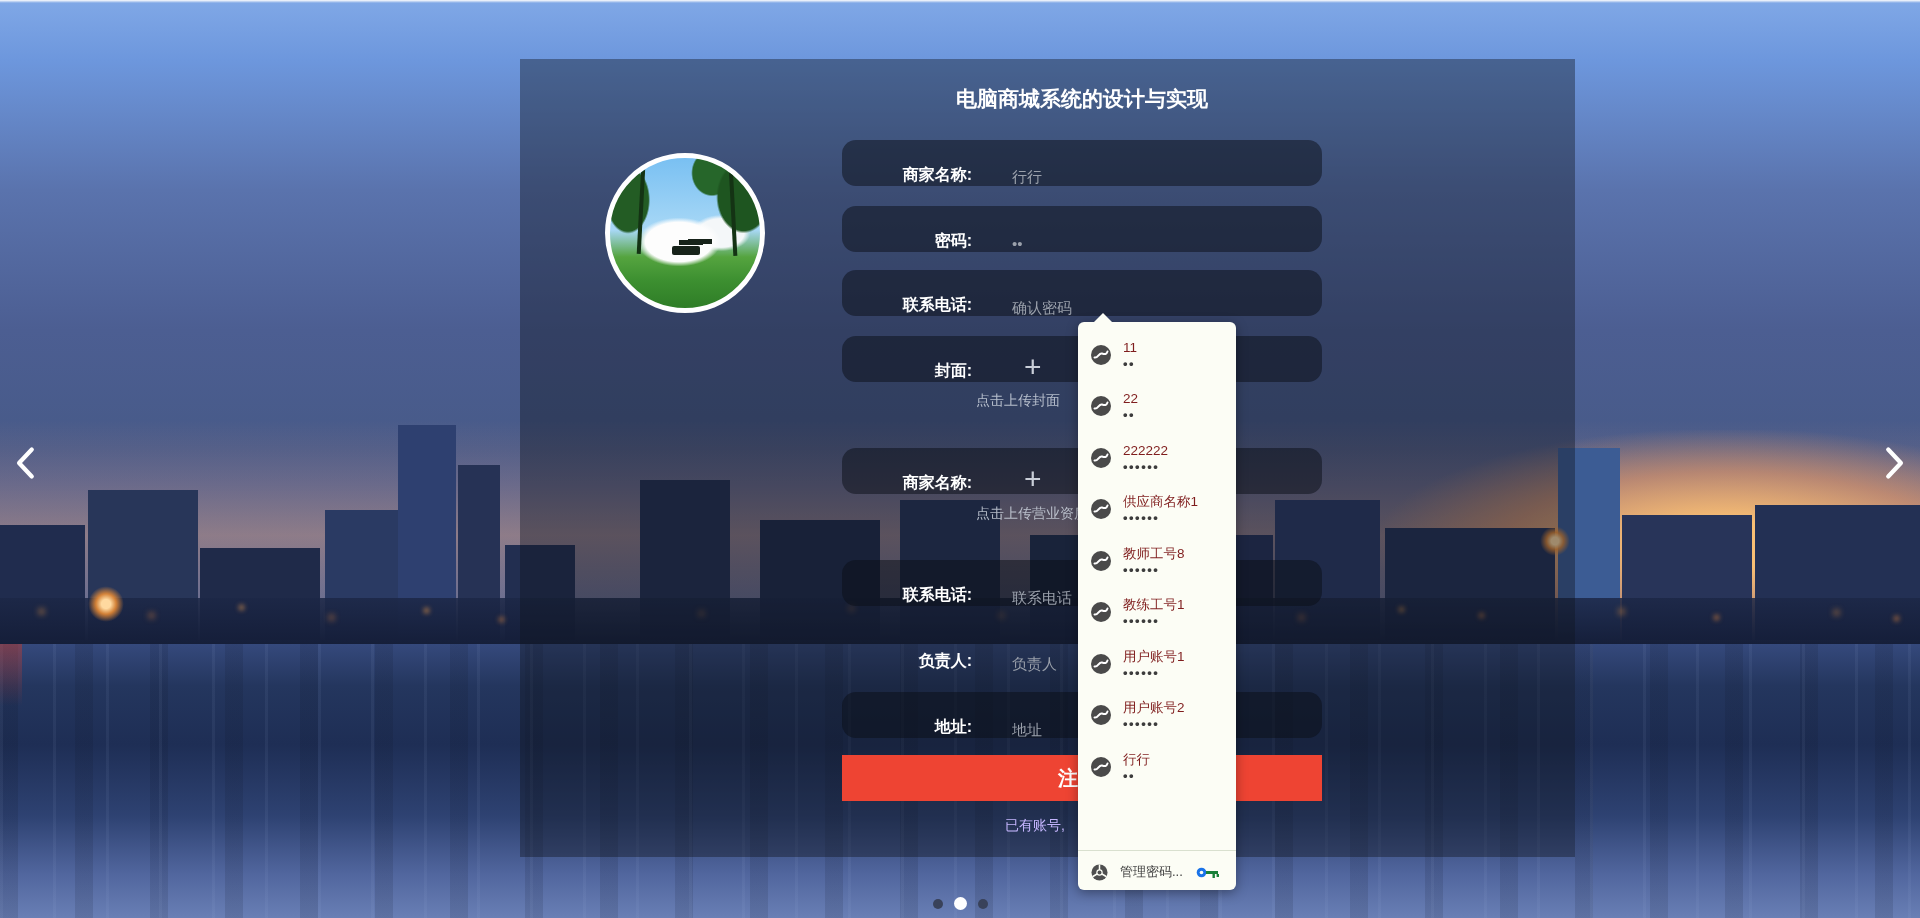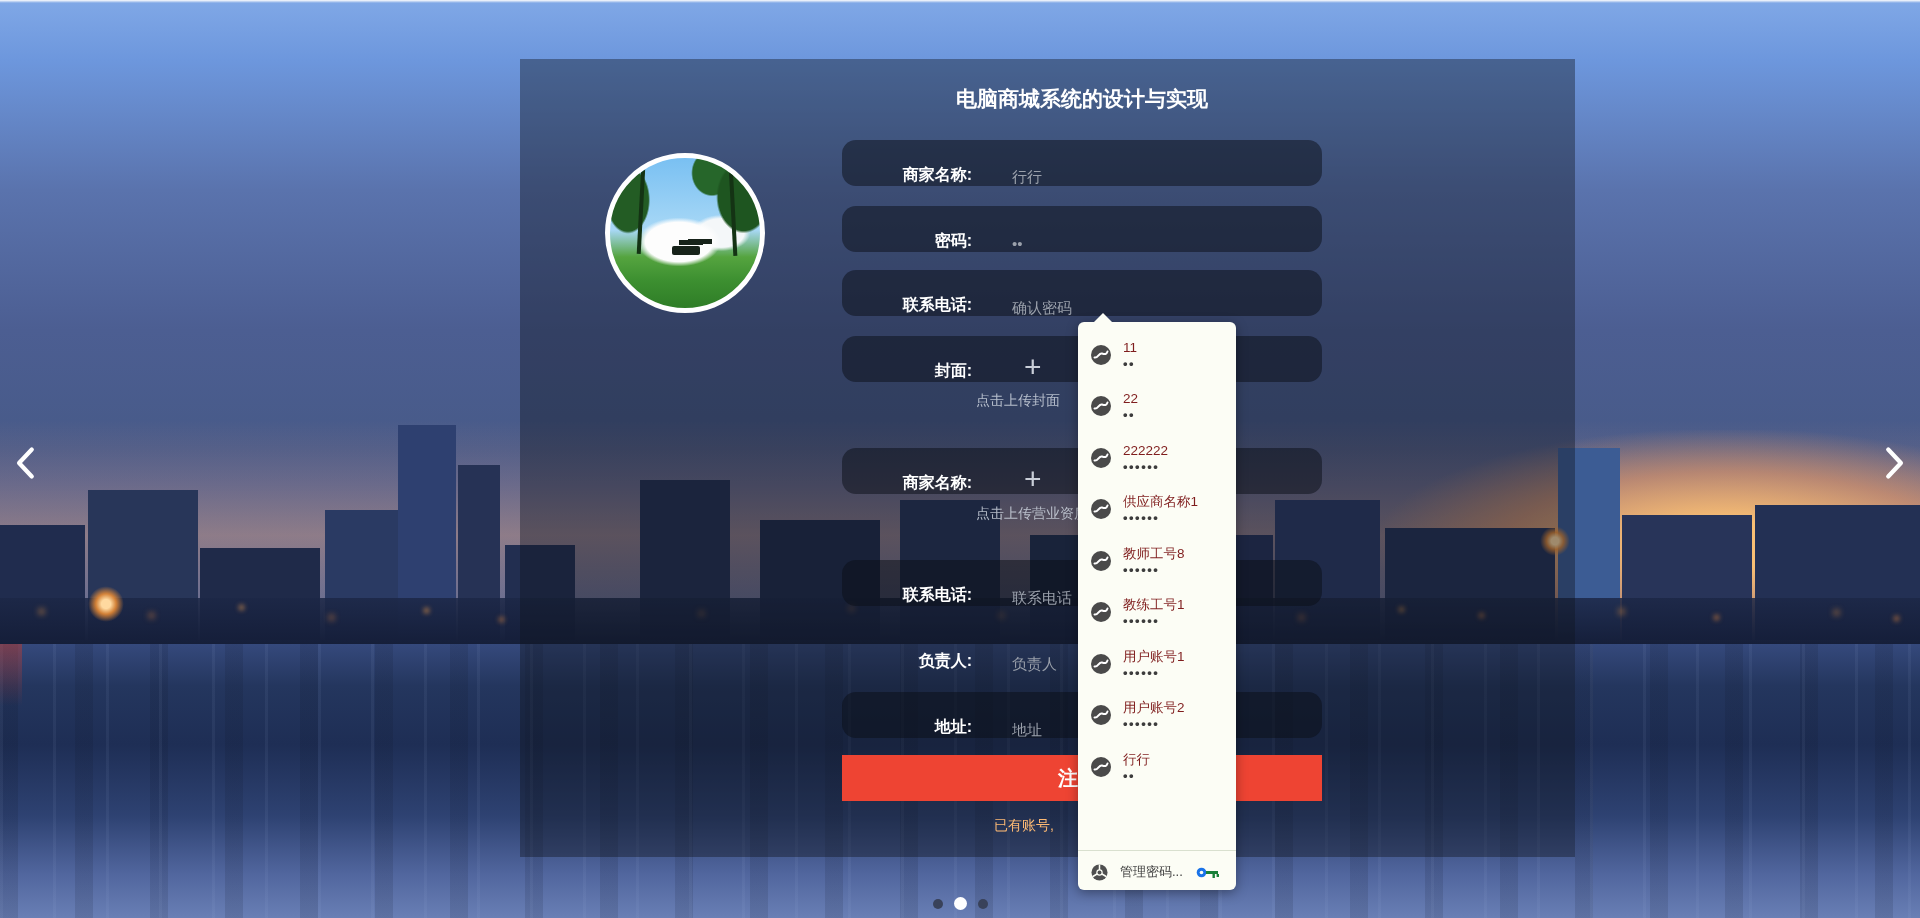--- a/index.html
+++ b/index.html
@@ -77,21 +77,21 @@
   .form{position:absolute;left:322px;top:0;width:480px;height:798px;}
   .row{position:absolute;left:0;width:480px;height:46px;display:flex;align-items:flex-end;background:var(--row-bg);border-radius:14px;}
   .row.plain{background:transparent;}
   .flabel{width:130px;text-align:right;font-size:16px;font-weight:bold;color:#fff;flex:none;}
   .finput{flex:1;margin-left:40px;background:transparent;border:none;outline:none;color:var(--placeholder);font-size:15px;font-family:inherit;}
   .finput::placeholder{color:var(--placeholder);opacity:1;}
   .plus{margin-left:52px;font-size:30px;font-weight:300;color:#c9ced8;line-height:1;cursor:pointer;}
   .hint{position:absolute;left:134px;font-size:14px;color:rgba(205,211,222,.85);}
   .register{position:absolute;left:0;top:696px;width:480px;height:46px;background:var(--accent-red);color:#fff;
     font-size:20px;font-weight:bold;letter-spacing:4px;border:none;cursor:pointer;font-family:inherit;}
-  .login-hint{position:absolute;left:152px;top:758px;font-size:14px;color:#fdba74;cursor:pointer;}
+  .login-hint{position:absolute;left:163px;top:758px;font-size:14px;color:#c4b5fd;cursor:pointer;}
 
   
   .dropdown{position:absolute;left:1078px;top:322px;width:158px;height:568px;background:var(--dropdown-bg);
     border-radius:6px;box-shadow:0 3px 12px rgba(0,0,0,.35);z-index:5;}
   .caret{position:absolute;left:16px;top:-9px;width:0;height:0;
     border-left:9px solid transparent;border-right:9px solid transparent;border-bottom:9px solid var(--dropdown-bg);}
   .af-list{position:absolute;left:0;top:7px;width:100%;}
   .af-item{height:51.5px;display:flex;align-items:center;padding-left:13px;cursor:pointer;}
   .af-icon{width:20px;height:20px;flex:none;margin-right:12px;}
   .af-text{display:flex;flex-direction:column;}

